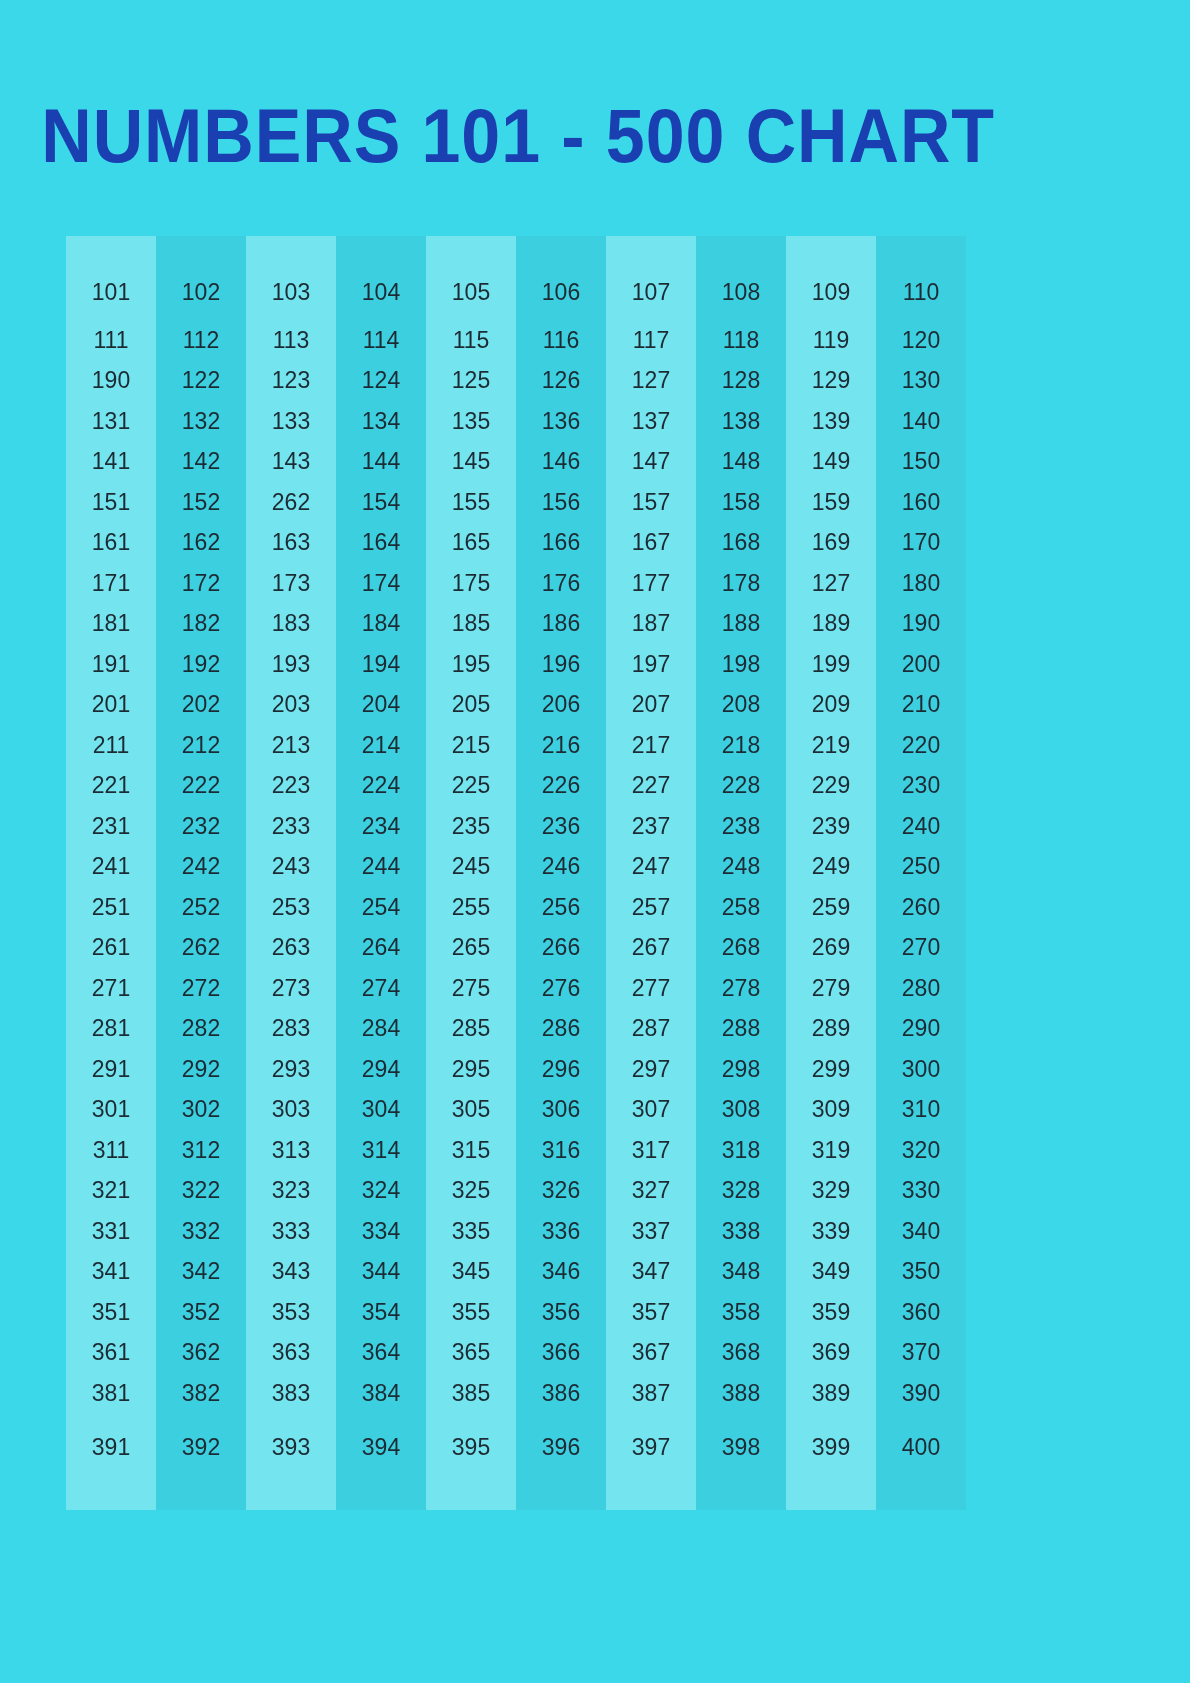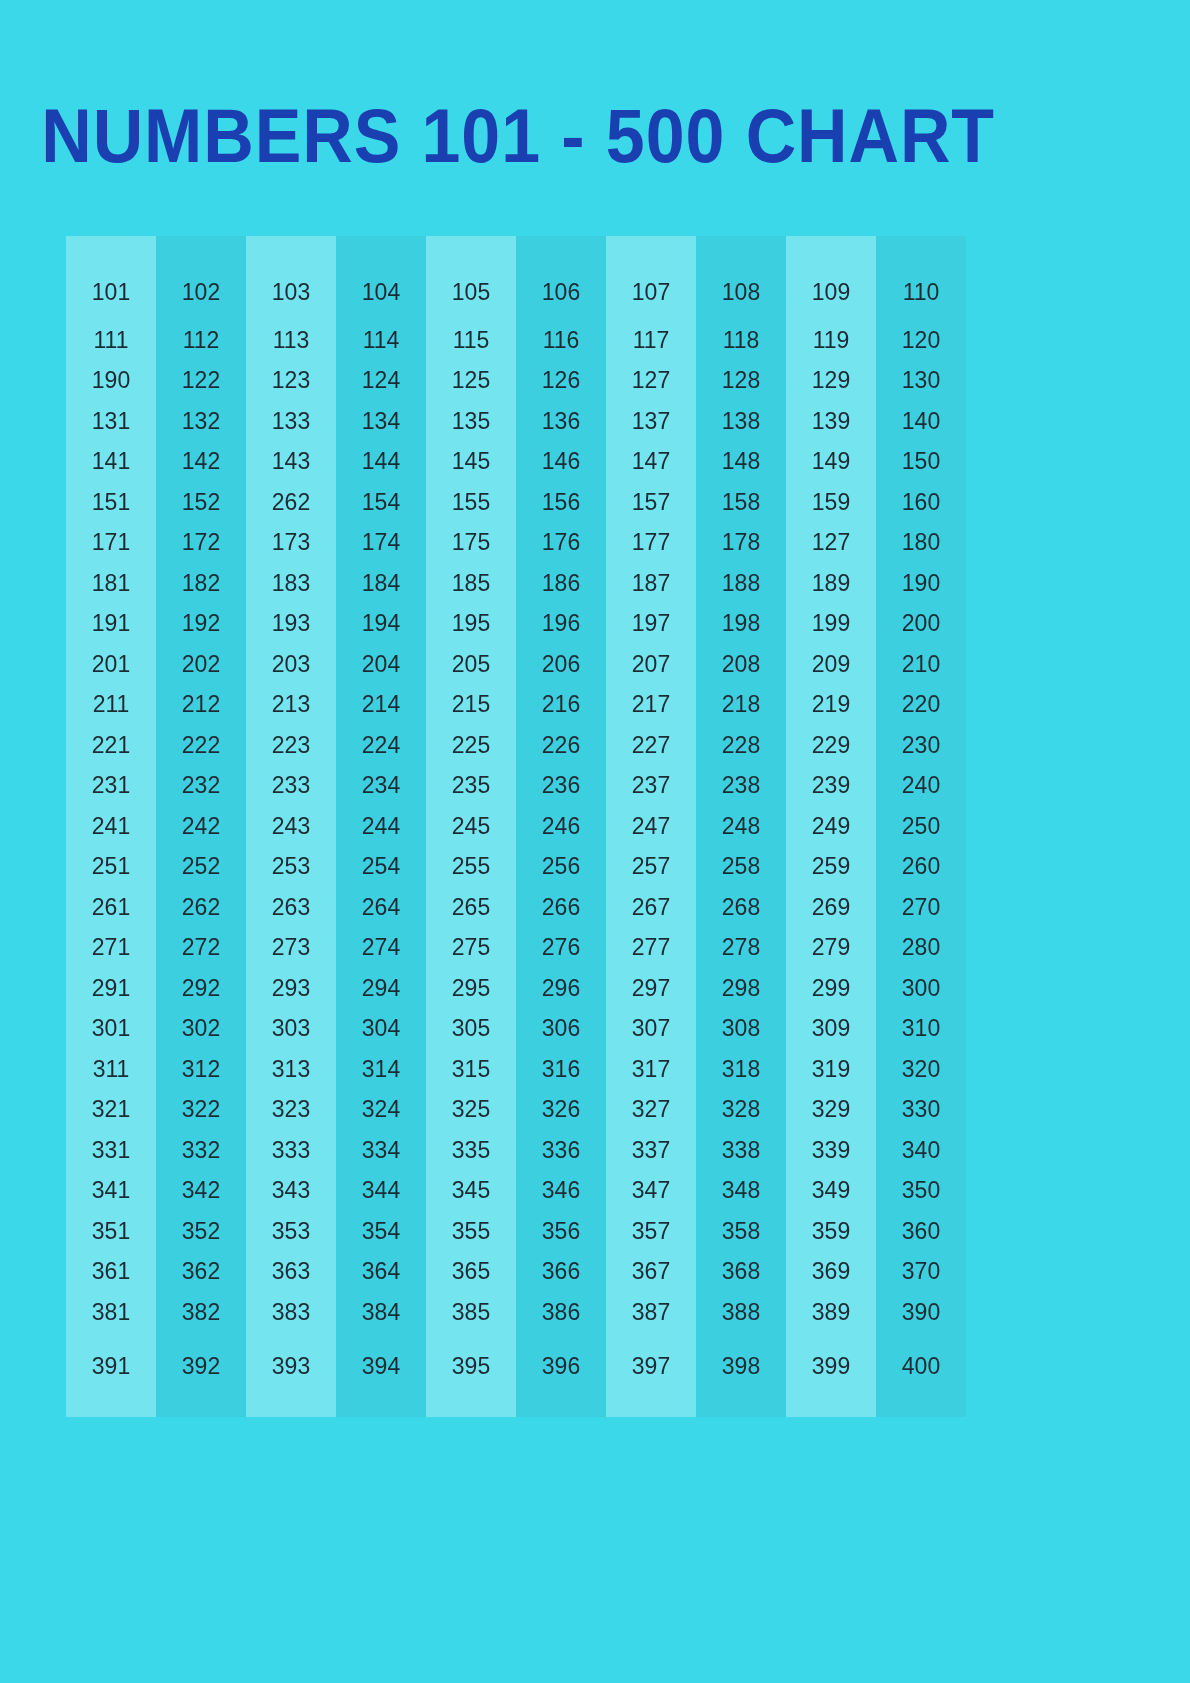--- a/index.html
+++ b/index.html
@@ -57,21 +57,21 @@
     background: #74e4ef;
   }
   table.num-grid td.band-dark {
     background: #3ccfe0;
   }
   table.num-grid tr:first-child td {
     padding-top: 29px;
     height: 54.5px;
   }
   table.num-grid tr:last-child td {
-    padding-bottom: 16px;
+    padding-bottom: 28px;
     height: 68.5px;
   }
 </style>
 </head>
 <body>
 
 <div class="poster">
   <div class="title">NUMBERS 101 - 500 CHART</div>
   <div class="grid-wrap">
     <table class="num-grid">
@@ -142,20 +142,32 @@
             <td class="band-light">262</td>
             <td class="band-dark">154</td>
             <td class="band-light">155</td>
             <td class="band-dark">156</td>
             <td class="band-light">157</td>
             <td class="band-dark">158</td>
             <td class="band-light">159</td>
             <td class="band-dark">160</td>
           </tr>
           <tr>
+            <td class="band-light">161</td>
+            <td class="band-dark">162</td>
+            <td class="band-light">163</td>
+            <td class="band-dark">164</td>
+            <td class="band-light">165</td>
+            <td class="band-dark">166</td>
+            <td class="band-light">167</td>
+            <td class="band-dark">168</td>
+            <td class="band-light">169</td>
+            <td class="band-dark">170</td>
+          </tr>
+          <tr>
             <td class="band-light">171</td>
             <td class="band-dark">172</td>
             <td class="band-light">173</td>
             <td class="band-dark">174</td>
             <td class="band-light">175</td>
             <td class="band-dark">176</td>
             <td class="band-light">177</td>
             <td class="band-dark">178</td>
             <td class="band-light">127</td>
             <td class="band-dark">180</td>
@@ -274,20 +286,32 @@
             <td class="band-light">273</td>
             <td class="band-dark">274</td>
             <td class="band-light">275</td>
             <td class="band-dark">276</td>
             <td class="band-light">277</td>
             <td class="band-dark">278</td>
             <td class="band-light">279</td>
             <td class="band-dark">280</td>
           </tr>
           <tr>
+            <td class="band-light">281</td>
+            <td class="band-dark">282</td>
+            <td class="band-light">283</td>
+            <td class="band-dark">284</td>
+            <td class="band-light">285</td>
+            <td class="band-dark">286</td>
+            <td class="band-light">287</td>
+            <td class="band-dark">288</td>
+            <td class="band-light">289</td>
+            <td class="band-dark">290</td>
+          </tr>
+          <tr>
             <td class="band-light">291</td>
             <td class="band-dark">292</td>
             <td class="band-light">293</td>
             <td class="band-dark">294</td>
             <td class="band-light">295</td>
             <td class="band-dark">296</td>
             <td class="band-light">297</td>
             <td class="band-dark">298</td>
             <td class="band-light">299</td>
             <td class="band-dark">300</td>

